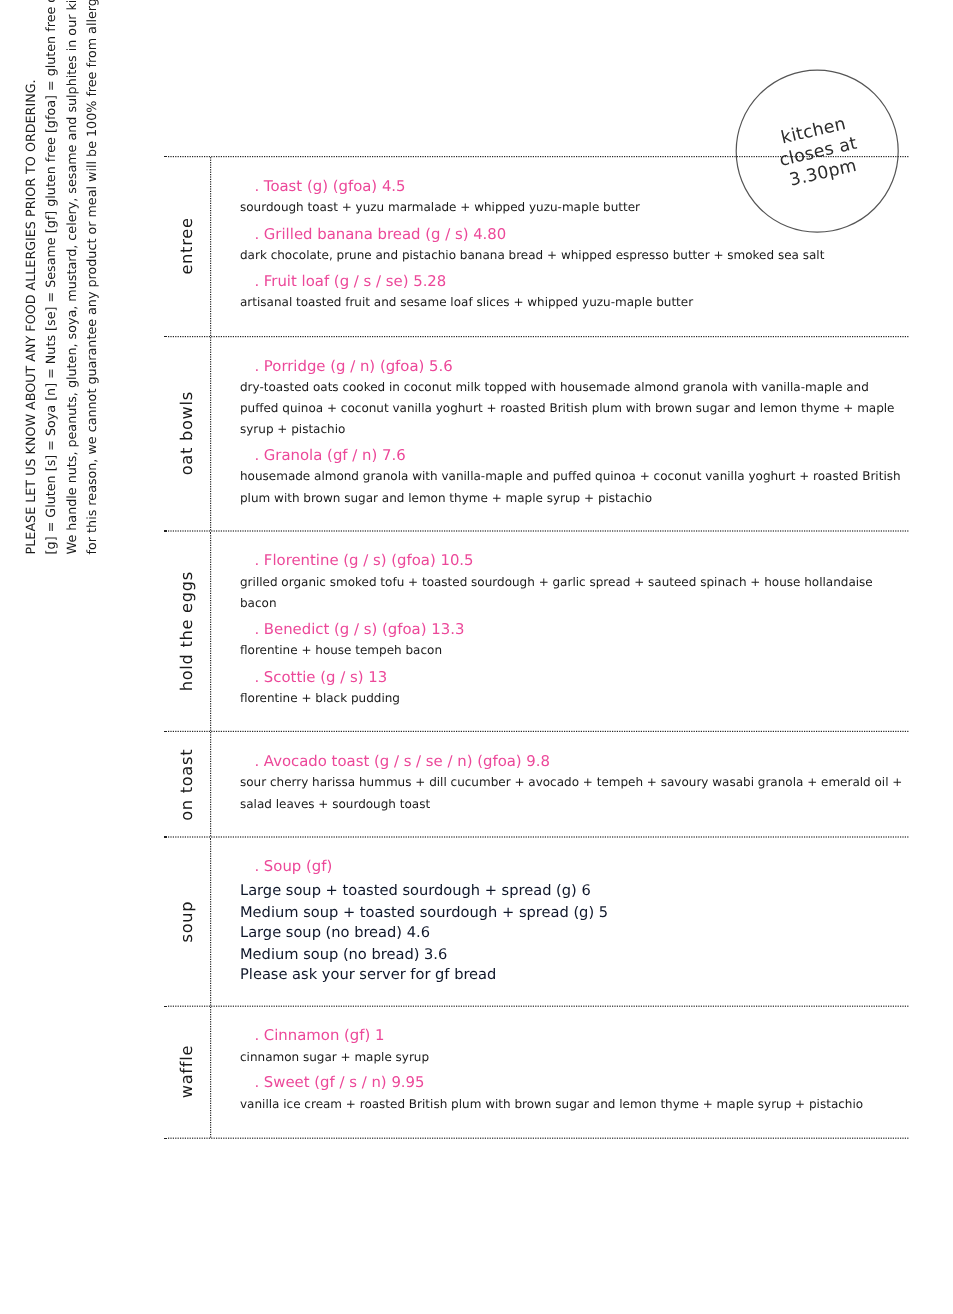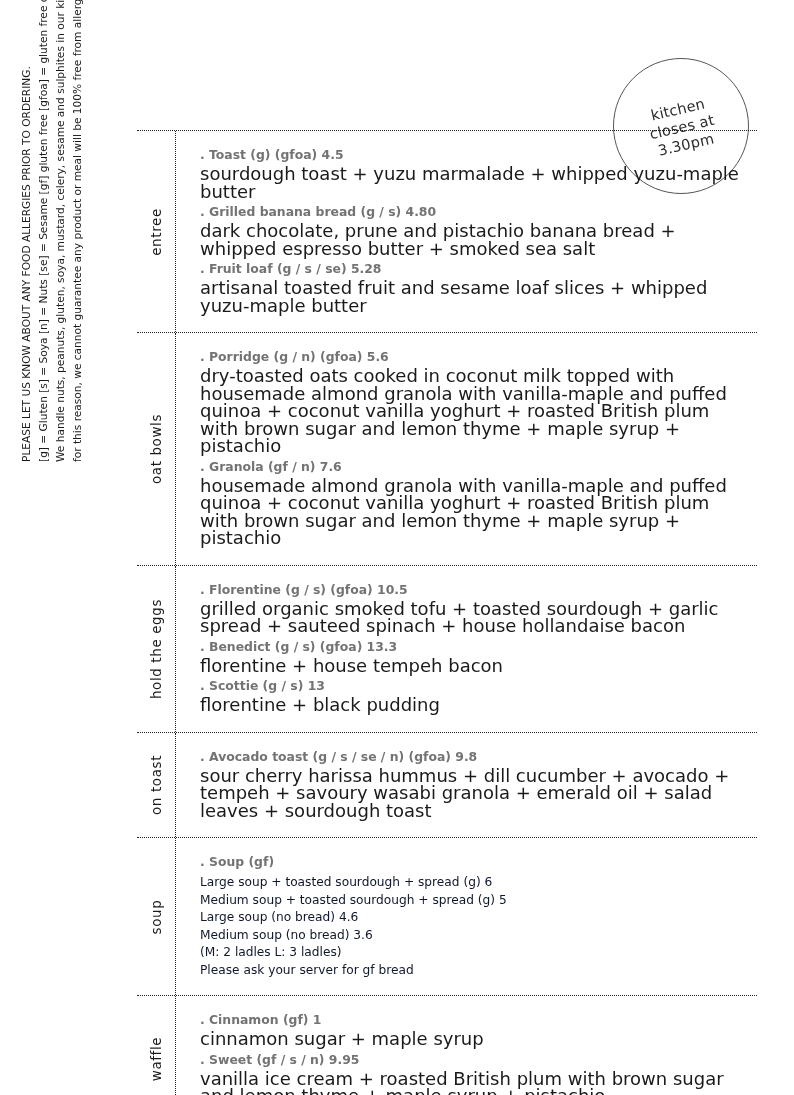--- a/index.html
+++ b/index.html
@@ -107,26 +107,27 @@
   }
   .section-body {
     flex: 1 1 auto;
     padding: 14px 4px 16px 24px;
   }
   .item {
     margin-bottom: 2px;
   }
   .item-title {
     font-size: 12.4px;
-    font-weight: bold;
+    font-weight: normal;
     line-height: 20px;
-    color: #737373;
+    color: #ec4899;
+    margin-left: 12px;
   }
   .item-desc {
-    font-size: 18px;
+    font-size: 10px;
     line-height: 17.5px;
     color: #1a1a1a;
     max-width: 560px;
   }
   .plain-line {
     font-size: 12.2px;
     line-height: 17.5px;
     color: #0f172a;
   }
 </style>
@@ -225,21 +226,20 @@
       <span>soup</span>
     </div>
     <div class="section-body">
       <div class="item">
         <div class="item-title">. Soup (gf)</div>
       </div>
       <div class="plain-line">Large soup + toasted sourdough + spread (g) 6</div>
       <div class="plain-line">Medium soup + toasted sourdough + spread (g) 5</div>
       <div class="plain-line">Large soup (no bread) 4.6</div>
       <div class="plain-line">Medium soup (no bread) 3.6</div>
-      <div class="plain-line">(M: 2 ladles L: 3 ladles)</div>
       <div class="plain-line">Please ask your server for gf bread</div>
     </div>
   </div>
 
   <div class="section">
     <div class="section-label">
       <span>waffle</span>
     </div>
     <div class="section-body">
       <div class="item">

